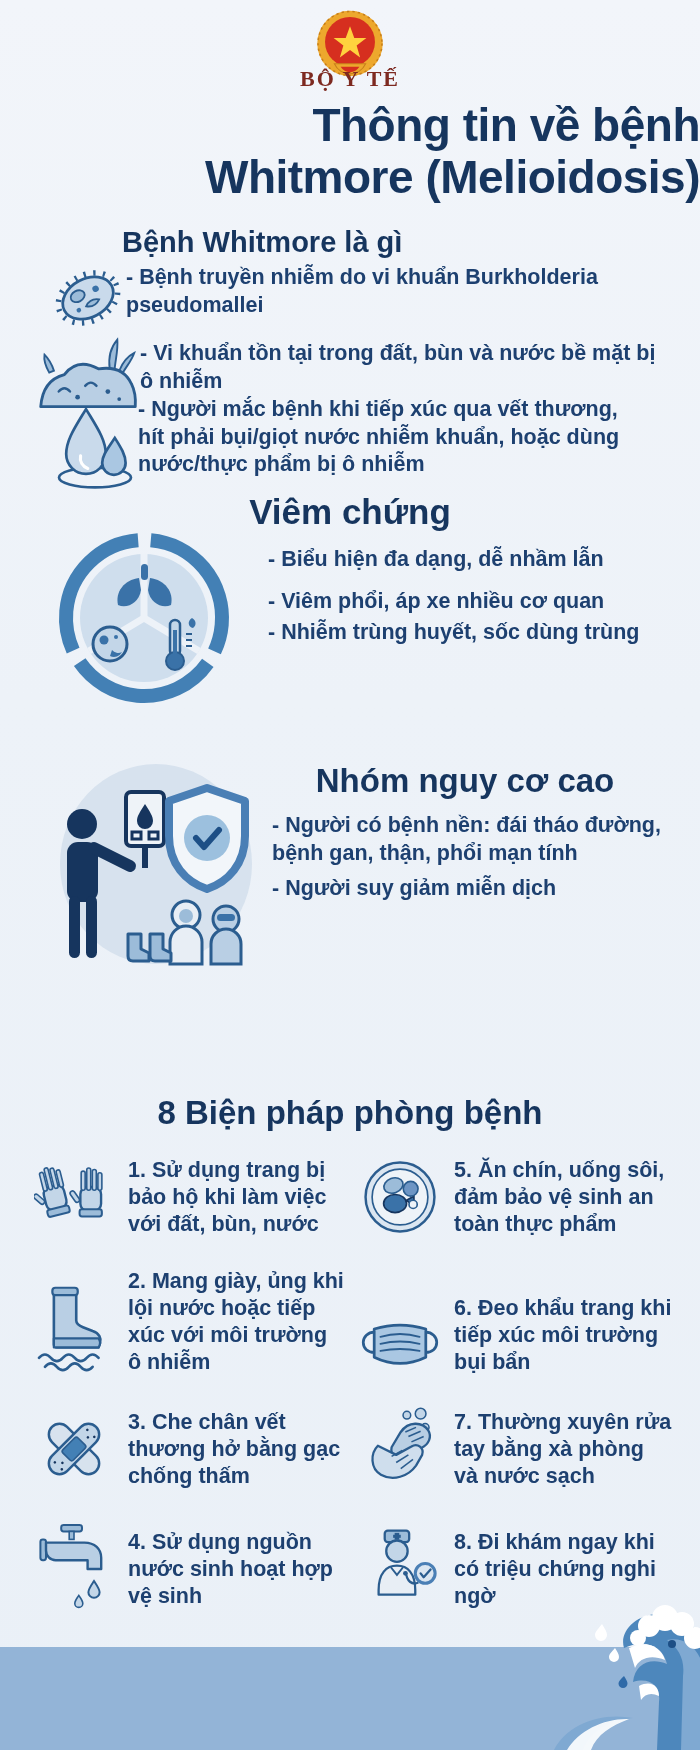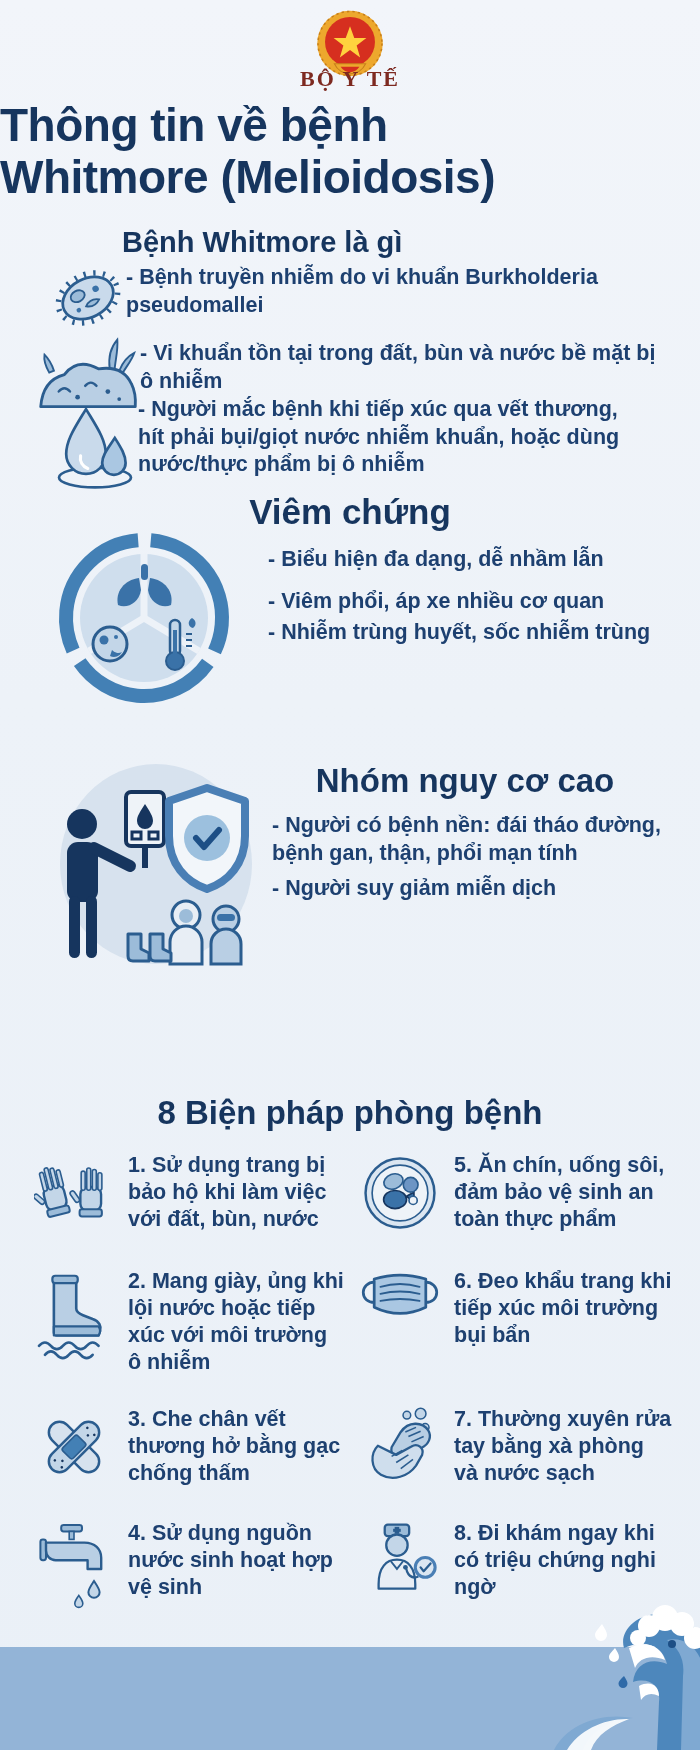--- a/index.html
+++ b/index.html
@@ -4,21 +4,21 @@
 <style>
   html,body{margin:0;padding:0;}
   body{font-family:"Liberation Sans","DejaVu Sans",sans-serif;}
   .page{position:relative;width:700px;height:1750px;background:linear-gradient(180deg,#f2f5fa 0%,#edf2f8 40%,#eaf0f7 100%);overflow:hidden;text-decoration:underline;}
 
   
   .emblem{position:absolute;left:0;right:0;top:6px;display:flex;justify-content:center;}
   .ministry{position:absolute;left:0;right:0;top:66px;text-align:center;
     font-family:"Liberation Serif","DejaVu Serif",serif;font-weight:700;font-size:22px;
     letter-spacing:2px;color:#7d2920;}
-  .title{position:absolute;left:0;right:0;top:100px;text-align:left;color:#16355e;
+  .title{position:absolute;left:0;right:0;top:100px;text-align:right;color:#16355e;
     font-weight:800;font-size:46px;line-height:1.12;letter-spacing:-0.5px;}
 
   
   .h2{position:absolute;color:#16355e;font-weight:800;}
   .btxt{position:absolute;color:#1d4070;font-weight:700;font-size:21.5px;line-height:1.28;}
 
   
   .s1-head{left:122px;top:226px;font-size:29px;}
   .ico{position:absolute;}
 
@@ -32,21 +32,21 @@
   
   .s3-head{left:250px;top:762px;width:430px;text-align:center;font-size:33px;}
   .risklist{position:absolute;left:272px;top:812px;width:400px;color:#1d4070;font-weight:700;font-size:21.5px;line-height:1.28;}
   .risklist .li1{margin-bottom:8px;}
   .risklist .li2{margin-bottom:6px;}
 
   
   .s4-head{left:0;right:0;top:1094px;text-align:center;font-size:33px;}
   .pgrid{position:absolute;left:30px;top:1152px;width:642px;display:grid;
     grid-template-columns:316px 316px;column-gap:10px;row-gap:30px;}
-  .pitem{display:flex;align-items:flex-start;gap:10px;}
+  .pitem{display:flex;align-items:flex-end;gap:10px;}
   .picon{flex:0 0 88px;display:flex;justify-content:center;align-items:center;}
   .ptext{color:#1d4070;font-weight:700;font-size:21.5px;line-height:1.26;}
 
   
   .band{position:absolute;left:0;right:0;top:1647px;height:103px;background:#93b4d7;}
   .wave{position:absolute;right:-4px;bottom:0;}
 
   svg{display:block;}
 </style>
 </head>
@@ -143,21 +143,21 @@
             <line x1="132" y1="112" x2="138" y2="112"></line>
             <line x1="132" y1="118" x2="138" y2="118"></line>
           </g>
       </g>
     </svg>
   </div>
 
   <div class="symlist">
     <div class="li1">- Biểu hiện đa dạng, dễ nhầm lẫn</div>
     <div class="li2">- Viêm phổi, áp xe nhiều cơ quan</div>
-    <div class="li3">- Nhiễm trùng huyết, sốc nhiễm trùng</div>
+    <div class="li3">- Nhiễm trùng huyết, sốc dùng trùng</div>
   </div>
 
   <div class="h2 s3-head">Nhóm nguy cơ cao</div>
 
   <div class="ico" style="left:44px;top:752px;">
     <svg width="218" height="218" viewBox="0 0 218 218">
       <ellipse cx="112" cy="112" rx="96" ry="100" fill="#d7e2ee"></ellipse>
       <g>
         <rect x="82" y="40" width="38" height="54" rx="5" fill="#eef3f8" stroke="#16355e" stroke-width="4"></rect>
         <path d="M101,52 c5,8 8,12 8,17 a8,8 0 1 1 -16,0 c0,-5 3,-9 8,-17 z" fill="#16355e"></path>

